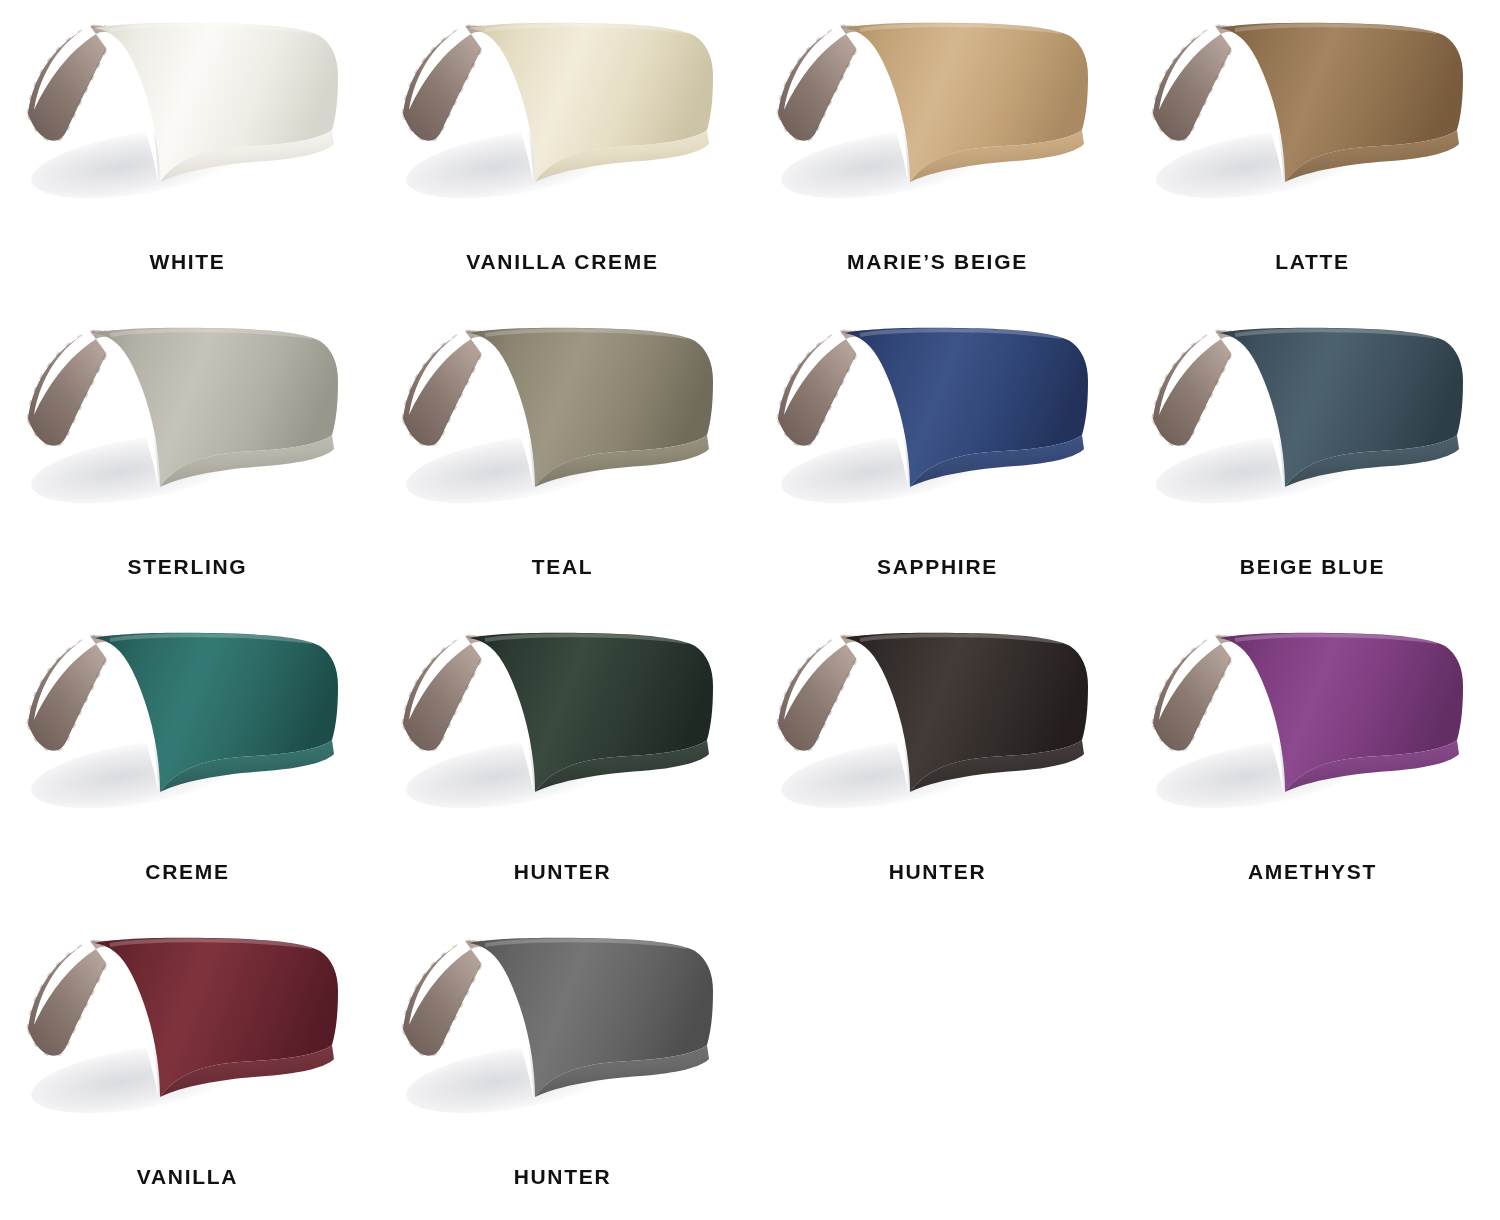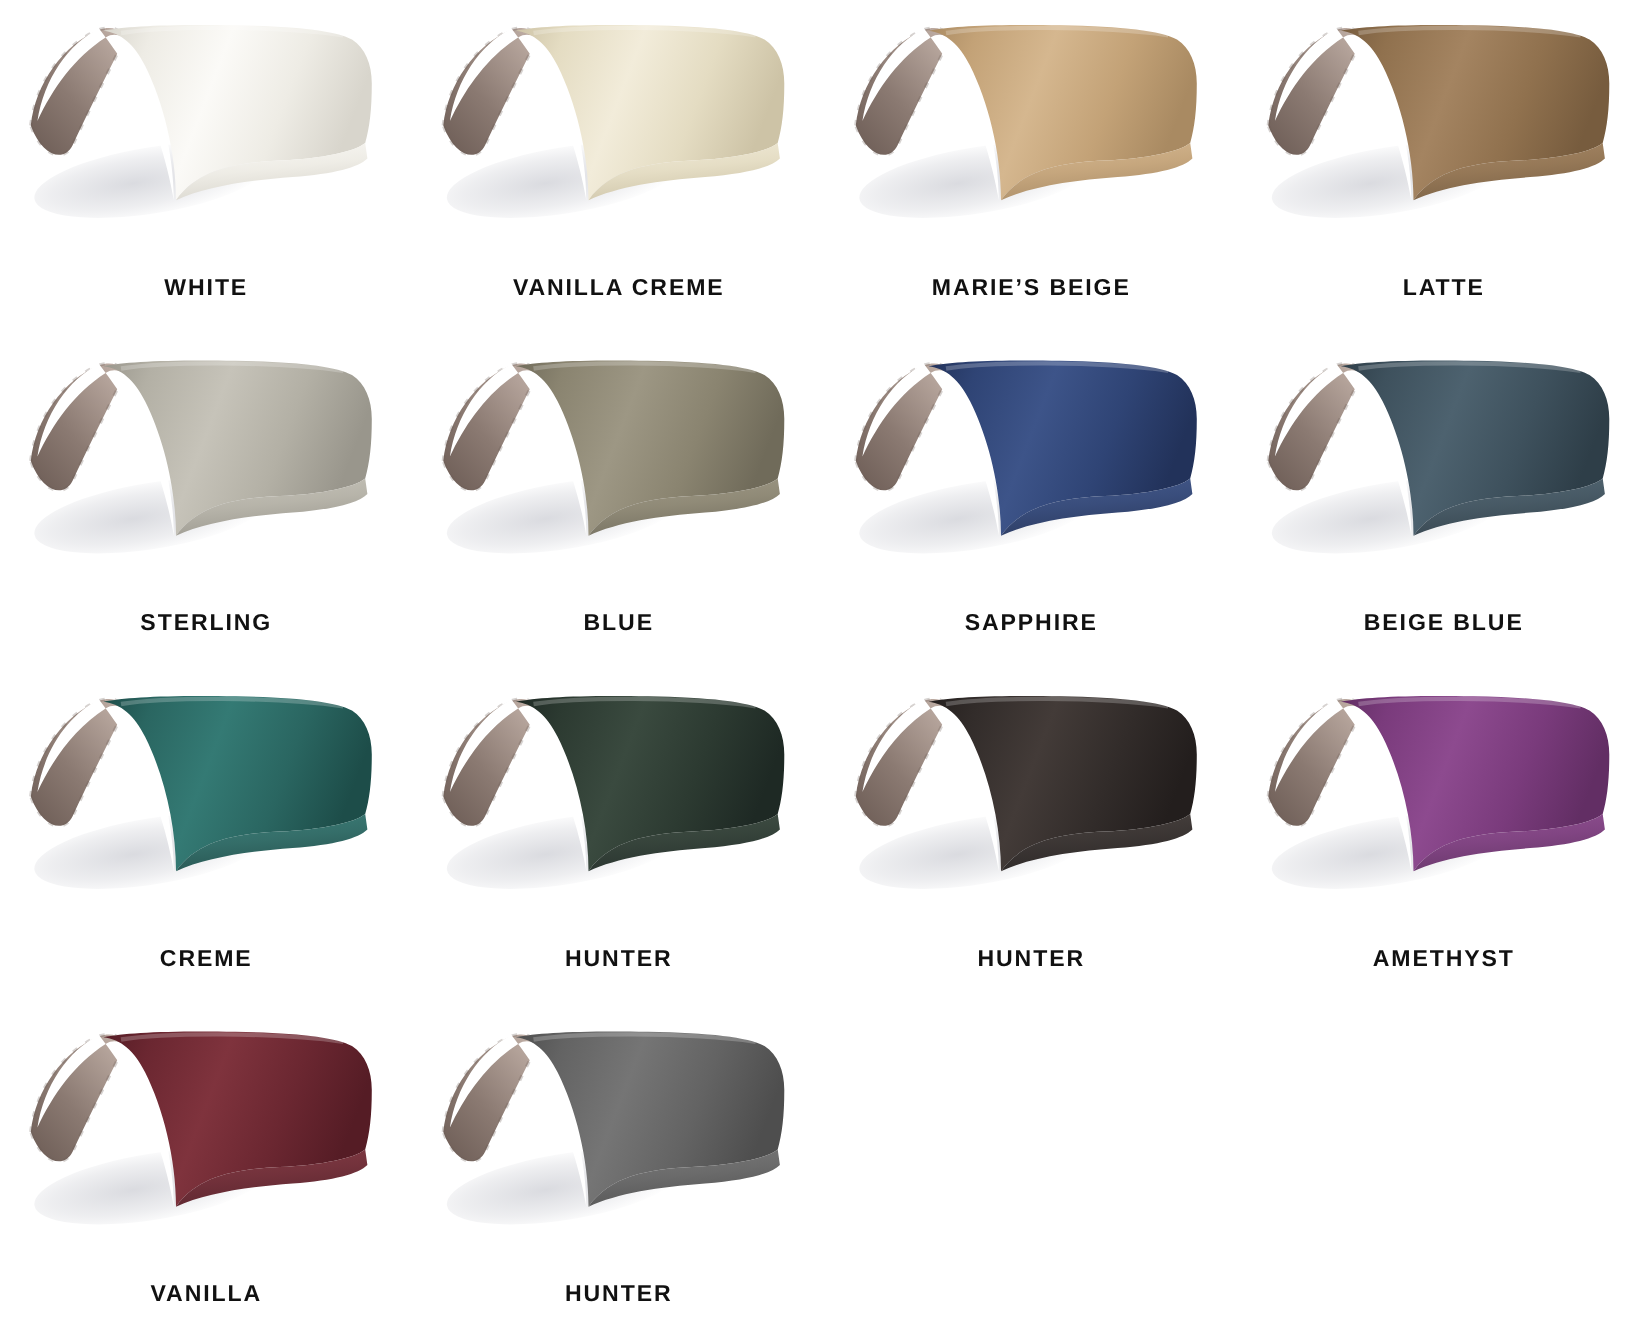--- a/index.html
+++ b/index.html
@@ -392,21 +392,21 @@
              C 142 124 130 78 114 46
              C 104 26 92 16 76 14 Z" fill="url(#sw5-face)"></path>
 
     <path d="M 314 116 C 304 124 276 130 236 132
              C 196 134 162 140 142 168
              C 168 156 206 150 248 147
              C 286 144 308 138 316 130 Z" fill="url(#sw5-drop)" opacity="0.95"></path>
 
     <path d="M 92 16 C 130 10 230 9 294 18" fill="none" stroke="#ffffff" stroke-opacity="0.22" stroke-width="4"></path>
   </svg>
-      <div class="swatch-label">BLUE</div>
+      <div class="swatch-label">TEAL</div>
     </div>
     <div class="swatch-cell">
       <svg class="swatch-figure" viewBox="0 0 340 205">
     <defs>
       <linearGradient id="sw6-face" x1="0" y1="0" x2="1" y2="0.25">
         <stop offset="0%" stop-color="#22325a"></stop>
         <stop offset="18%" stop-color="#2f4475"></stop>
         <stop offset="46%" stop-color="#3d5489"></stop>
         <stop offset="74%" stop-color="#2f4475"></stop>
         <stop offset="100%" stop-color="#22325a"></stop>

